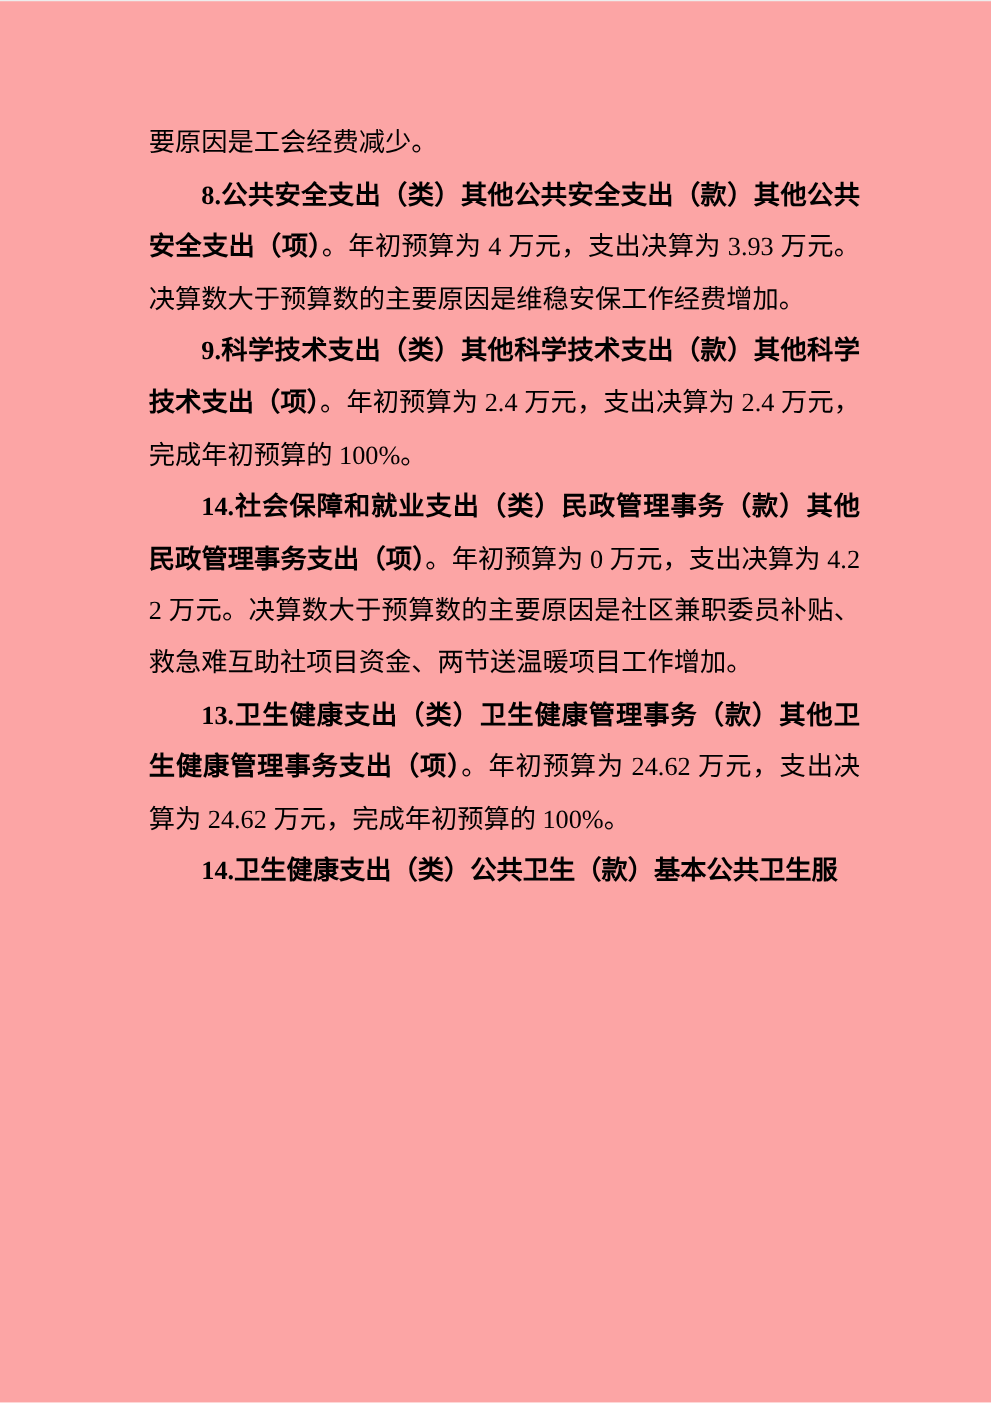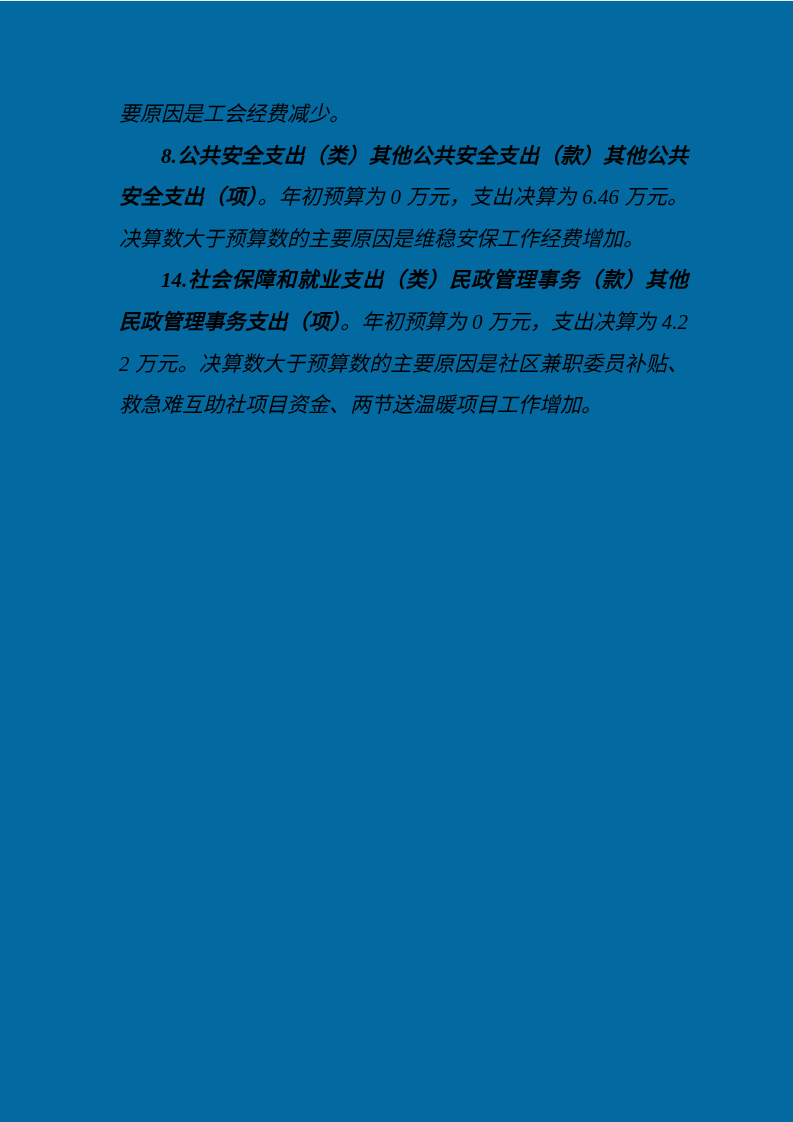--- a/index.html
+++ b/index.html
@@ -4,25 +4,24 @@
 <style>
   html, body {
     margin: 0;
     padding: 0;
     background: #ffffff;
   }
   .page {
     position: relative;
     width: 793px;
     height: 1122px;
-    background: #0369a1;
+    background: #fca5a5;
     overflow: hidden;
     box-shadow: inset 0 1px 0 #ededed;
     font-family: "Liberation Serif", "DejaVu Serif", serif;
-    font-style: italic;
   }
   .doc-body {
     position: absolute;
     left: 119px;
     top: 94px;
     width: 569px;
     color: #000000;
     font-size: 21px;
     line-height: 41.6px;
     text-align: justify;
@@ -42,23 +41,26 @@
   }
 </style>
 </head>
 <body>
 
 <div class="page">
   <div class="doc-body">
 
     <p class="para continuation"><span class="lead"></span><span>要原因是工会经费减少。</span></p>
 
-    <p class="para"><span class="lead">8.公共安全支出（类）其他公共安全支出（款）其他公共安全支出（项）</span><span>。年初预算为 0 万元，支出决算为 6.46 万元。决算数大于预算数的主要原因是维稳安保工作经费增加。</span></p>
+    <p class="para"><span class="lead">8.公共安全支出（类）其他公共安全支出（款）其他公共安全支出（项）</span><span>。年初预算为 4 万元，支出决算为 3.93 万元。决算数大于预算数的主要原因是维稳安保工作经费增加。</span></p>
 
+    <p class="para"><span class="lead">9.科学技术支出（类）其他科学技术支出（款）其他科学技术支出（项）</span><span>。年初预算为 2.4 万元，支出决算为 2.4 万元，完成年初预算的 100%。</span></p>
 
     <p class="para"><span class="lead">14.社会保障和就业支出（类）民政管理事务（款）其他民政管理事务支出（项）</span><span>。年初预算为 0 万元，支出决算为 4.22 万元。决算数大于预算数的主要原因是社区兼职委员补贴、救急难互助社项目资金、两节送温暖项目工作增加。</span></p>
 
 
 
+    <p class="para"><span class="lead">13.卫生健康支出（类）卫生健康管理事务（款）其他卫生健康管理事务支出（项）</span><span>。年初预算为 24.62 万元，支出决算为 24.62 万元，完成年初预算的 100%。</span></p>
 
+    <p class="para"><span class="lead">14.卫生健康支出（类）公共卫生（款）基本公共卫生服</span><span></span></p>
 
   </div>
 </div>
 
 </body></html>

